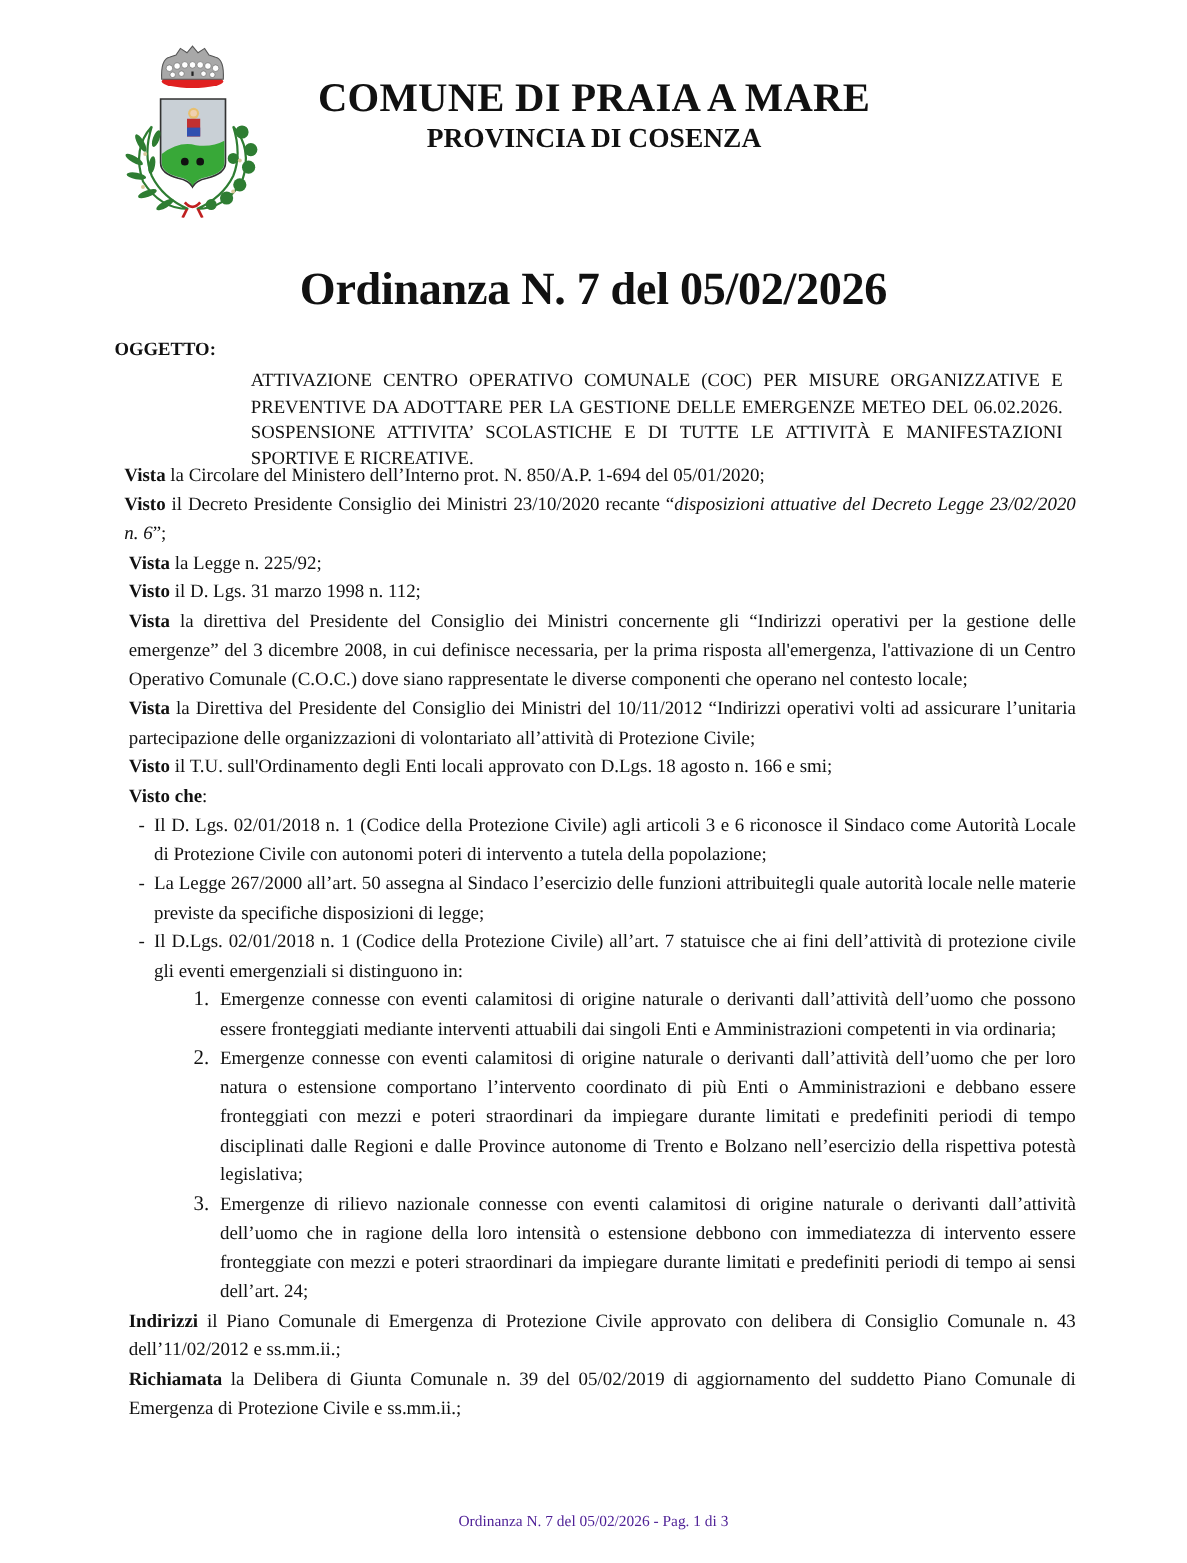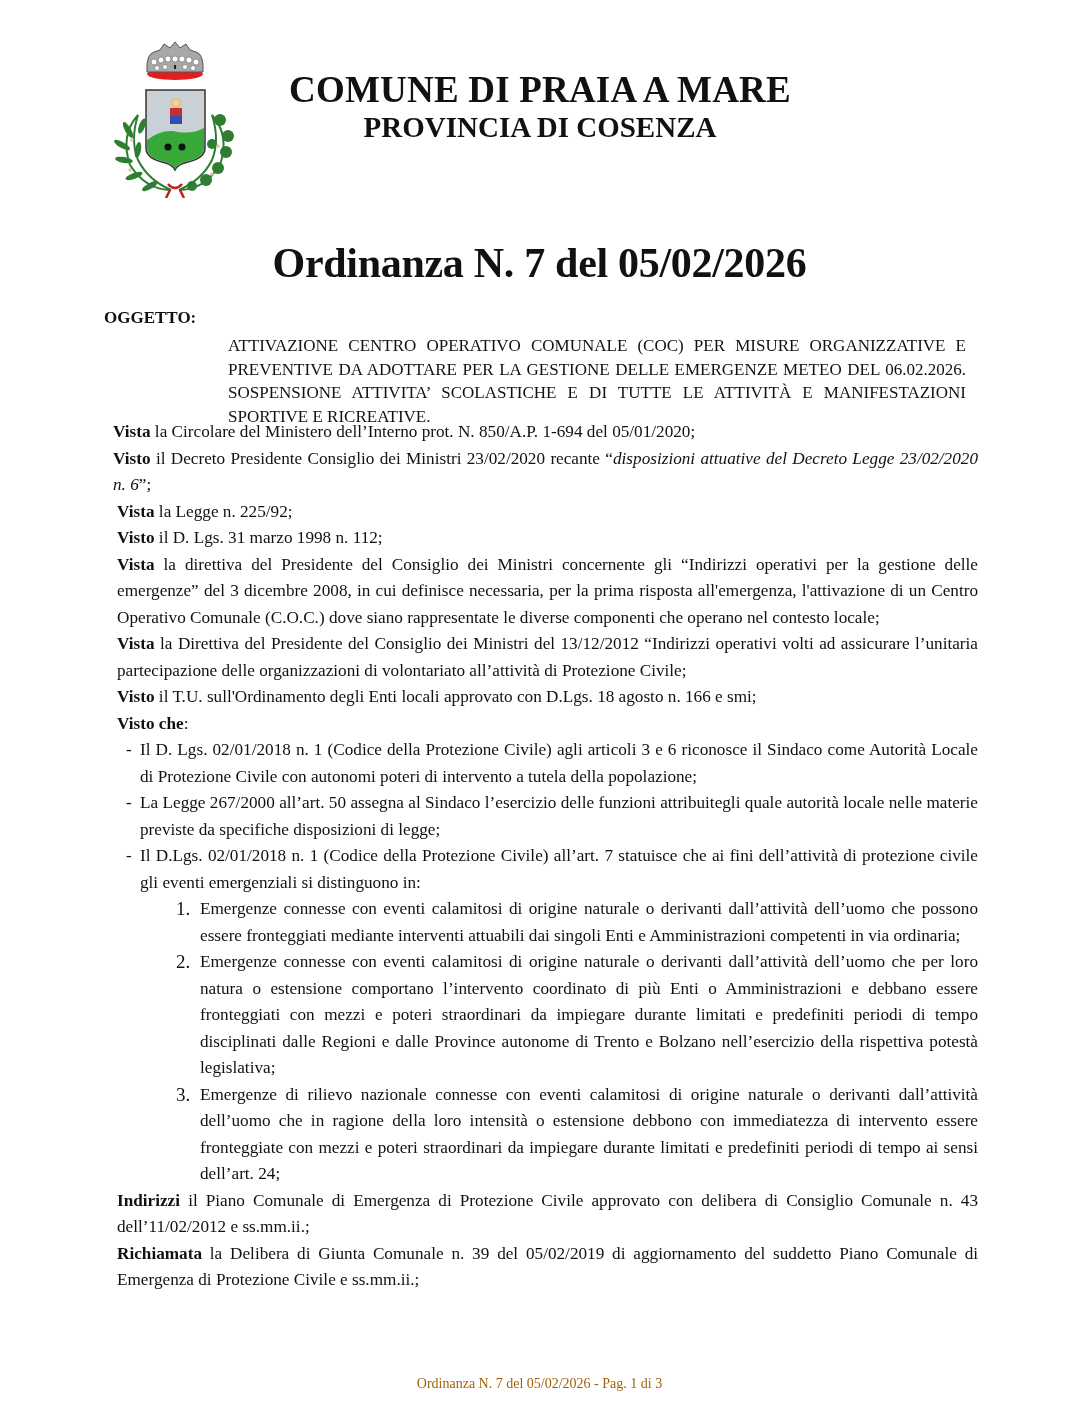--- a/index.html
+++ b/index.html
@@ -5,42 +5,42 @@
   html, body { margin: 0; padding: 0; background: #ffffff; }
   body { width: 1079px; height: 1421px; position: relative; overflow: hidden;
          font-family: "Liberation Serif", "DejaVu Serif", serif; color: #111; }
   .page { position: absolute; left: 0; top: 0; width: 1079px; height: 1068px; }
 
   .crest { position: absolute; left: 108px; top: 40px; width: 134px; height: 158px; }
 
   .hdr-title { position: absolute; left: 250px; width: 580px; top: 68px; text-align: center;
                font-weight: bold; font-size: 37px; letter-spacing: 0.2px; line-height: 44px; }
   .hdr-sub { position: absolute; left: 250px; width: 580px; top: 111px; text-align: center;
-             font-weight: bold; font-size: 29px; line-height: 32px; }
+             font-weight: bold; font-size: 25px; line-height: 32px; }
 
   .doc-title { position: absolute; left: 0; width: 1079px; top: 243px; text-align: center;
                font-weight: bold; font-size: 42px; line-height: 40px; letter-spacing: -0.3px; }
 
   .oggetto { position: absolute; left: 104px; top: 306px; width: 864px; font-size: 17px; line-height: 23.5px; }
   .oggetto-label { position: absolute; left: 0; top: 0; font-weight: bold; }
   .oggetto-text { position: absolute; left: 124px; top: 0; width: 738px; text-align: justify;
                   text-align-last: left; margin-top: 28px; }
 
   .body { position: absolute; left: 113px; top: 419px; width: 865px; font-size: 17.2px; line-height: 26.5px; }
   .para { text-align: justify; margin: 0; }
   .para b { font-weight: bold; }
   .para i { font-style: italic; }
   .indent1 { padding-left: 4px; }
   .dash-item { position: relative; padding-left: 27px; text-align: justify; margin: 0; }
   .dash-item .dash { position: absolute; left: 13px; top: 0; }
   .num-item { position: relative; padding-left: 87px; text-align: justify; margin: 0; }
   .num-item .num { position: absolute; left: 63px; top: 0; font-size: 19px; }
 
   .footer { position: absolute; left: 0; width: 1079px; top: 1376px; text-align: center;
-            font-size: 14px; color: #a16207; }
+            font-size: 14px; color: #4c1d95; }
 </style>
 </head>
 <body>
 
 <div class="page">
 
   <svg class="crest" viewBox="0 0 134 158">
 
     <ellipse cx="67" cy="34" rx="28" ry="6" fill="#e02020"></ellipse>
     <path d="M39 32 Q38 14 46 12 L52 10 L56 4 L62 8 L67 2 L72 8 L78 4 L82 10 L88 12 Q96 14 95 32 Z" fill="#a8a8a8" stroke="#555" stroke-width="1"></path>
@@ -102,25 +102,25 @@
 
   <div class="doc-title">Ordinanza N. 7 del 05/02/2026</div>
 
   <div class="oggetto">
     <span class="oggetto-label">OGGETTO:</span>
     <div class="oggetto-text">ATTIVAZIONE CENTRO OPERATIVO COMUNALE (COC) PER MISURE ORGANIZZATIVE E PREVENTIVE DA ADOTTARE PER LA GESTIONE DELLE EMERGENZE METEO DEL 06.02.2026. SOSPENSIONE ATTIVITA’ SCOLASTICHE E DI TUTTE LE ATTIVITÀ E MANIFESTAZIONI SPORTIVE E RICREATIVE.</div>
   </div>
 
   <div class="body">
     <p class="para"><b>Vista</b><span> la Circolare del Ministero dell’Interno prot. N. 850/A.P. 1-694 del 05/01/2020;</span></p>
-    <p class="para"><b>Visto</b><span> il Decreto Presidente Consiglio dei Ministri 23/02/2020 recante “</span><i>disposizioni attuative del Decreto Legge 23/02/2020 n. 6</i><span>”;</span></p>
+    <p class="para"><b>Visto</b><span> il Decreto Presidente Consiglio dei Ministri 23/10/2020 recante “</span><i>disposizioni attuative del Decreto Legge 23/02/2020 n. 6</i><span>”;</span></p>
     <p class="para indent1"><b>Vista</b><span> la Legge n. 225/92;</span></p>
     <p class="para indent1"><b>Visto</b><span> il D. Lgs. 31 marzo 1998 n. 112;</span></p>
     <p class="para indent1"><b>Vista</b><span> la direttiva del Presidente del Consiglio dei Ministri concernente gli “Indirizzi operativi per la gestione delle emergenze” del 3 dicembre 2008, in cui definisce necessaria, per la prima risposta all'emergenza, l'attivazione di un Centro Operativo Comunale (C.O.C.) dove siano rappresentate le diverse componenti che operano nel contesto locale;</span></p>
-    <p class="para indent1"><b>Vista</b><span> la Direttiva del Presidente del Consiglio dei Ministri del 13/12/2012 “Indirizzi operativi volti ad assicurare l’unitaria partecipazione delle organizzazioni di volontariato all’attività di Protezione Civile;</span></p>
+    <p class="para indent1"><b>Vista</b><span> la Direttiva del Presidente del Consiglio dei Ministri del 10/11/2012 “Indirizzi operativi volti ad assicurare l’unitaria partecipazione delle organizzazioni di volontariato all’attività di Protezione Civile;</span></p>
     <p class="para indent1"><b>Visto</b><span> il T.U. sull'Ordinamento degli Enti locali approvato con D.Lgs. 18 agosto n. 166 e smi;</span></p>
     <p class="para indent1"><b>Visto che</b><span>:</span></p>
 
     <p class="dash-item"><span class="dash">-</span><span>Il D. Lgs. 02/01/2018 n. 1 (Codice della Protezione Civile) agli articoli 3 e 6 riconosce il Sindaco come Autorità Locale di Protezione Civile con autonomi poteri di intervento a tutela della popolazione;</span></p>
     <p class="dash-item"><span class="dash">-</span><span>La Legge 267/2000 all’art. 50 assegna al Sindaco l’esercizio delle funzioni attribuitegli quale autorità locale nelle materie previste da specifiche disposizioni di legge;</span></p>
     <p class="dash-item"><span class="dash">-</span><span>Il D.Lgs. 02/01/2018 n. 1 (Codice della Protezione Civile) all’art. 7 statuisce che ai fini dell’attività di protezione civile gli eventi emergenziali si distinguono in:</span></p>
 
     <p class="num-item"><span class="num">1.</span><span>Emergenze connesse con eventi calamitosi di origine naturale o derivanti dall’attività dell’uomo che possono essere fronteggiati mediante interventi attuabili dai singoli Enti e Amministrazioni competenti in via ordinaria;</span></p>
     <p class="num-item"><span class="num">2.</span><span>Emergenze connesse con eventi calamitosi di origine naturale o derivanti dall’attività dell’uomo che per loro natura o estensione comportano l’intervento coordinato di più Enti o Amministrazioni e debbano essere fronteggiati con mezzi e poteri straordinari da impiegare durante limitati e predefiniti periodi di tempo disciplinati dalle Regioni e dalle Province autonome di Trento e Bolzano nell’esercizio della rispettiva potestà legislativa;</span></p>
     <p class="num-item"><span class="num">3.</span><span>Emergenze di rilievo nazionale connesse con eventi calamitosi di origine naturale o derivanti dall’attività dell’uomo che in ragione della loro intensità o estensione debbono con immediatezza di intervento essere fronteggiate con mezzi e poteri straordinari da impiegare durante limitati e predefiniti periodi di tempo ai sensi dell’art. 24;</span></p>

